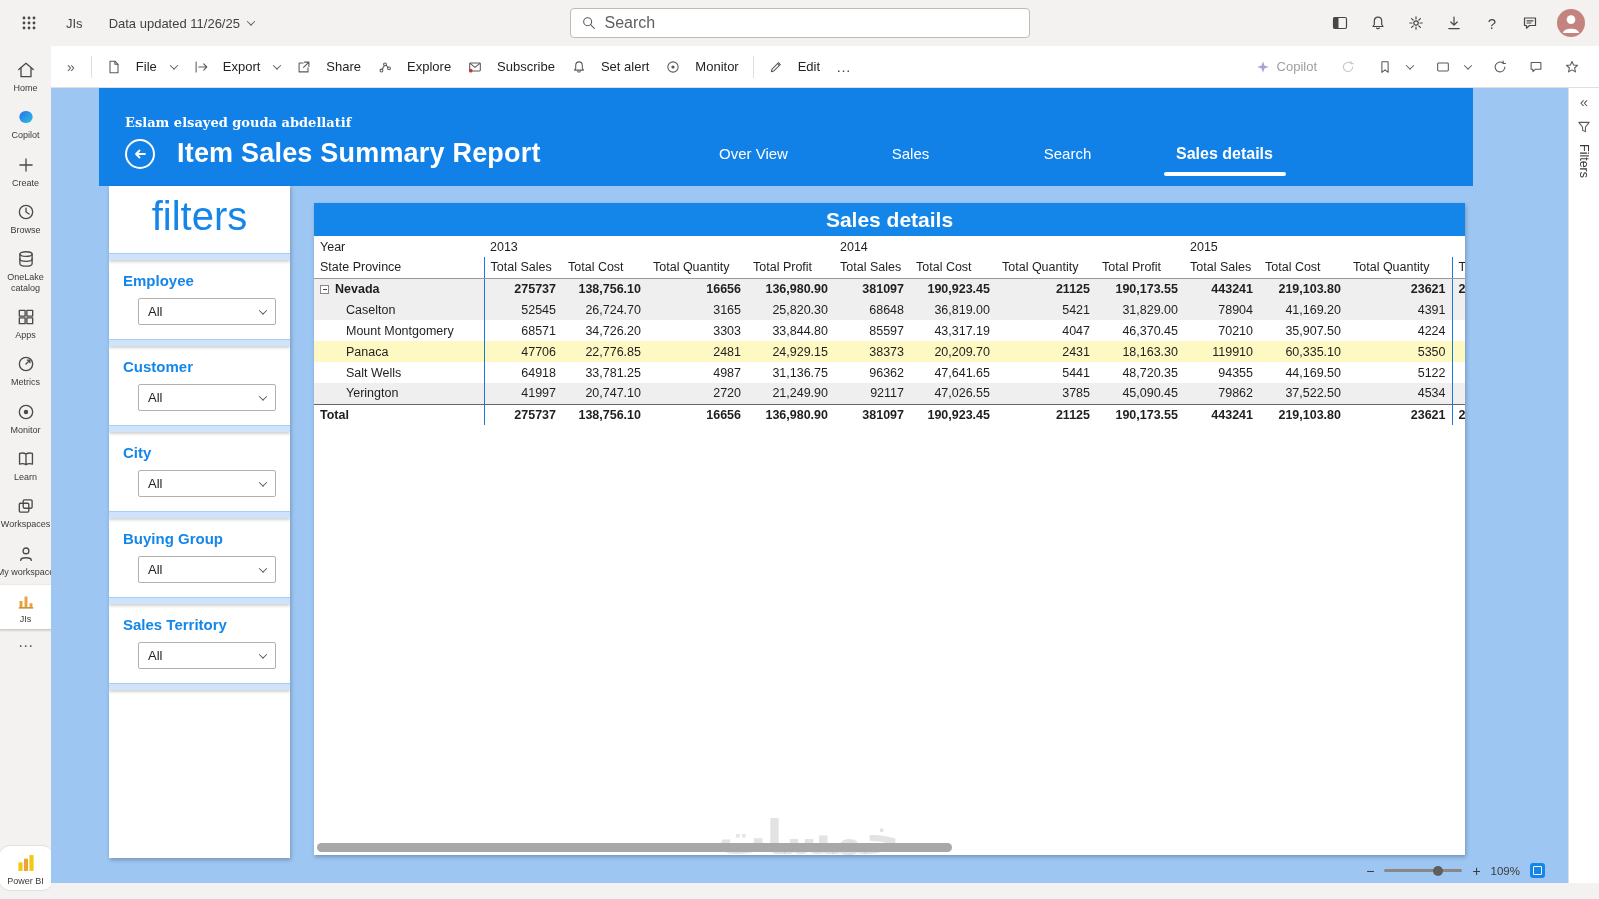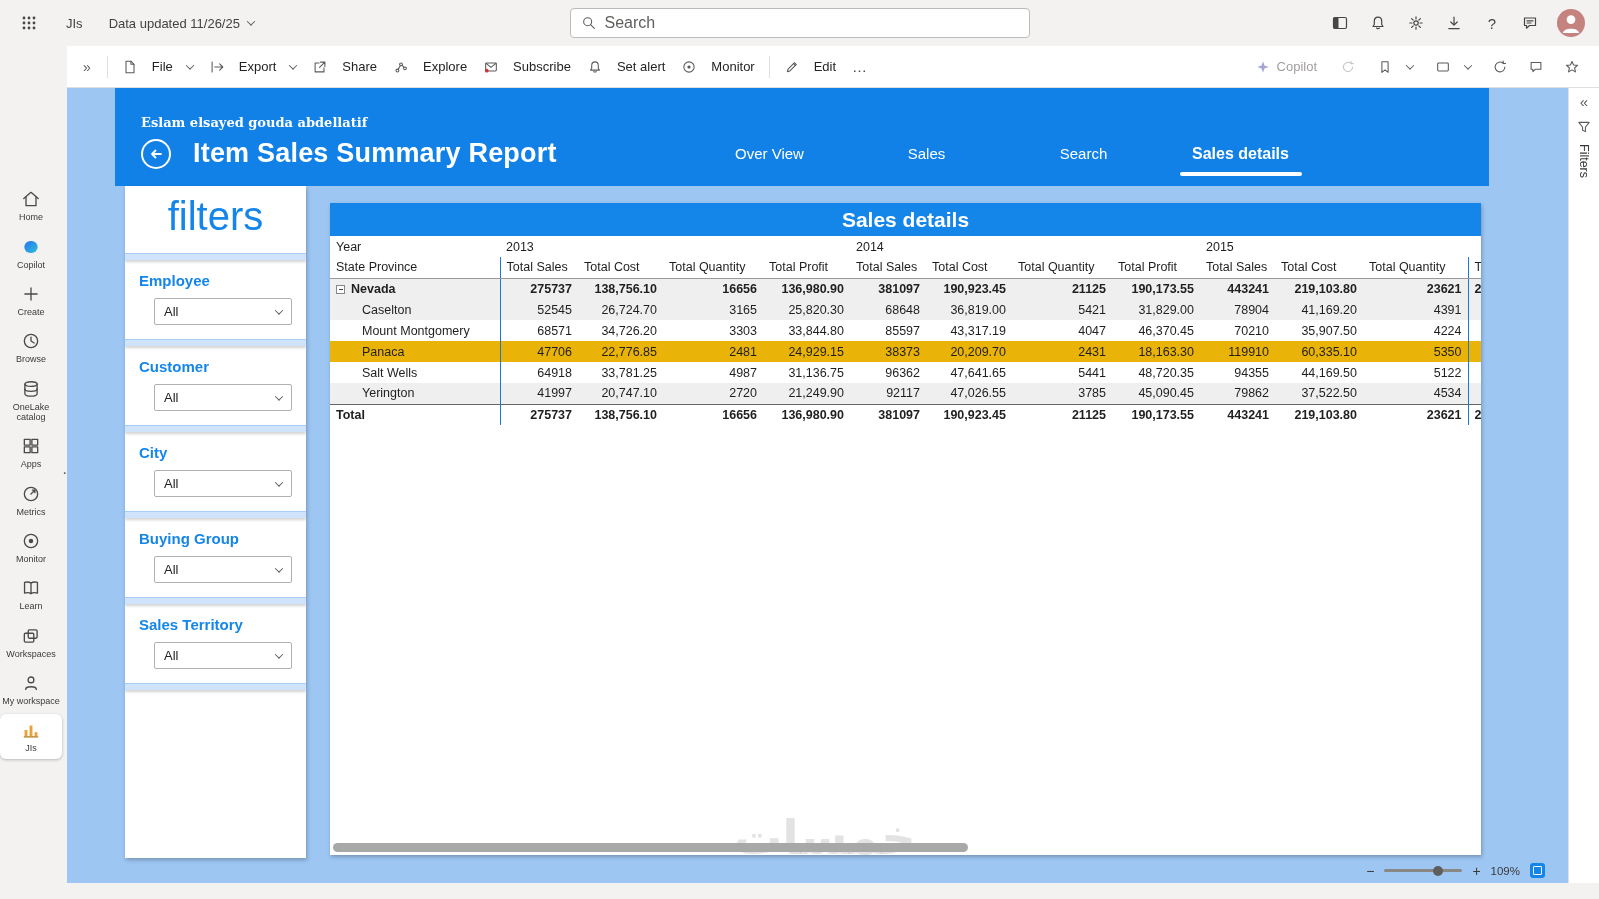--- a/index.html
+++ b/index.html
@@ -18,21 +18,21 @@
   .updated {display:flex;align-items:center;gap:8px;font-size:13px;color:#424242;margin-left:18px;cursor:pointer;padding:6px 8px;border-radius:4px;}
   .searchbox {position:absolute;left:50%;top:8px;transform:translateX(-50%);width:460px;height:30px;background:#fff;border:1px solid #bdbbb9;border-radius:4px;display:flex;align-items:center;padding:0 10px;gap:8px;}
   .searchbox input {border:none;outline:none;flex:1;font-size:16px;color:#333;background:transparent;font-family:inherit;}
   .searchbox input::placeholder {color:#605e5c;}
   .tb-right {margin-left:auto;display:flex;align-items:center;gap:8px;}
   .help-glyph {font-size:15px;color:#484644;}
   .avatar {width:28px;height:28px;border-radius:50%;background:#c4837f;overflow:hidden;margin-left:4px;cursor:pointer;}
 
   
   .shell {display:flex;height:853px;}
-  .leftnav {width:67px;background:#f3f2f1;display:flex;flex-direction:row;align-items:center;padding:8px 0;}
+  .leftnav {width:51px;background:#f3f2f1;display:flex;flex-direction:column;align-items:center;padding:8px 0;}
   .nav-item {width:62px;display:flex;flex-direction:column;align-items:center;gap:3px;padding:6px 0 5px;border-radius:6px;cursor:pointer;margin-bottom:3px;}
   .nav-item.selected {background:#fff;box-shadow:0 1px 3px rgba(0,0,0,.25);}
   .nicon svg {width:20px;height:20px;stroke:#4a4a4a;fill:none;stroke-width:1.2;stroke-linecap:round;stroke-linejoin:round;}
   .nlabel {font-size:9px;color:#3b3a39;text-align:center;line-height:1.15;max-width:58px;}
   .more-dots {color:#605e5c;font-size:15px;margin:5px 0;cursor:pointer;}
   .pbi-card {margin-top:auto;width:56px;background:#fff;border:1px solid #e1dfdd;border-radius:12px;display:flex;flex-direction:column;align-items:center;padding:6px 0 4px;gap:2px;cursor:pointer;}
   .pbi-card svg {width:22px;height:22px;}
 
   .main {flex:1;display:flex;flex-direction:column;min-width:0;}
 
@@ -578,21 +578,21 @@
                     <td class="num">33,844.80</td>
                     <td class="num">85597</td>
                     <td class="num">43,317.19</td>
                     <td class="num">4047</td>
                     <td class="num">46,370.45</td>
                     <td class="num">70210</td>
                     <td class="num">35,907.50</td>
                     <td class="num">4224</td>
                     <td class="num blue-l clipcol"></td>
                   </tr>
-                  <tr class="datarow" style="background:#eab308">
+                  <tr class="datarow" style="background:#fef9c3">
                     <td class="rowname lvl1">Panaca</td>
                     <td class="num blue-l">47706</td>
                     <td class="num">22,776.85</td>
                     <td class="num">2481</td>
                     <td class="num">24,929.15</td>
                     <td class="num">38373</td>
                     <td class="num">20,209.70</td>
                     <td class="num">2431</td>
                     <td class="num">18,163.30</td>
                     <td class="num">119910</td>

